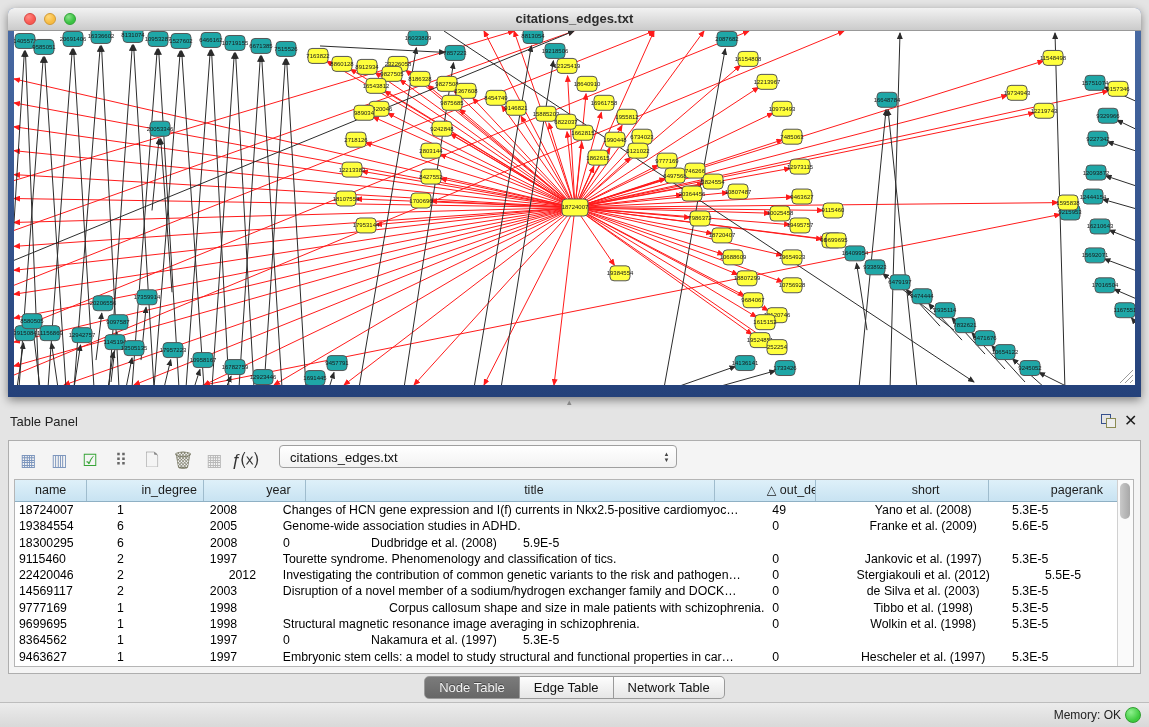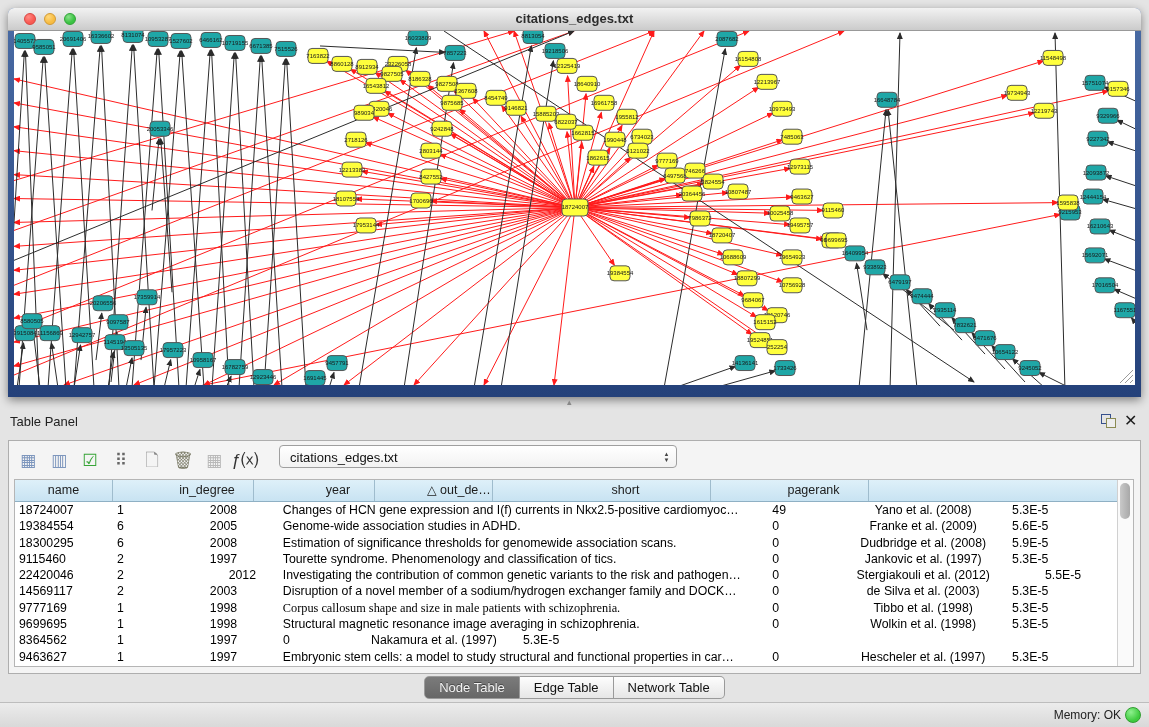--- a/index.html
+++ b/index.html
@@ -830,20 +830,21 @@
         <span>▲</span>
         <span>▼</span>
       </span>
   </div>
   <div id="table-wrap">
     <div id="grid">
       <div id="hdr">
           <div class="hcell" style="width: 98px;">name</div>
           <div class="hcell" style="width: 93px;">in_degree</div>
           <div class="hcell" style="width: 73px;">year</div>
+          <div class="hcell" style="width: 490px;">title</div>
           <div class="hcell sorted" style="width: 70px;">△ out_de…</div>
           <div class="hcell" style="width: 170px;">short</div>
           <div class="hcell" style="width: 110px;">pagerank</div>
         </div>
       <div id="rows">
           <div class="row">
             <div class="cell" style="width: 98px; text-align: left;">18724007</div>
             <div class="cell" style="width: 93px; text-align: left;">1</div>
             <div class="cell" style="width: 73px; text-align: left;">2008</div>
             <div class="cell" style="width: 490px; text-align: left;">Changes of HCN gene expression and I(f) currents in Nkx2.5-positive cardiomyoc…</div>
@@ -857,21 +858,20 @@
             <div class="cell" style="width: 73px; text-align: left;">2005</div>
             <div class="cell" style="width: 490px; text-align: left;">Genome-wide association studies in ADHD.</div>
             <div class="cell" style="width: 70px; text-align: left;">0</div>
             <div class="cell" style="width: 170px; text-align: center;">Franke et al. (2009)</div>
             <div class="cell" style="width: 110px; text-align: left;">5.6E-5</div>
           </div>
           <div class="row">
             <div class="cell" style="width: 98px; text-align: left;">18300295</div>
             <div class="cell" style="width: 93px; text-align: left;">6</div>
             <div class="cell" style="width: 73px; text-align: left;">2008</div>
-            <div class="cell" style="width: 490px; text-align: left;">Estimation of significance thresholds for genomewide association scans.</div>
             <div class="cell" style="width: 70px; text-align: left;">0</div>
             <div class="cell" style="width: 170px; text-align: center;">Dudbridge et al. (2008)</div>
             <div class="cell" style="width: 110px; text-align: left;">5.9E-5</div>
           </div>
           <div class="row">
             <div class="cell" style="width: 98px; text-align: left;">9115460</div>
             <div class="cell" style="width: 93px; text-align: left;">2</div>
             <div class="cell" style="width: 73px; text-align: left;">1997</div>
             <div class="cell" style="width: 490px; text-align: left;">Tourette syndrome. Phenomenology and classification of tics.</div>
             <div class="cell" style="width: 70px; text-align: left;">0</div>
@@ -893,21 +893,21 @@
             <div class="cell" style="width: 73px; text-align: left;">2003</div>
             <div class="cell" style="width: 490px; text-align: left;">Disruption of a novel member of a sodium/hydrogen exchanger family and DOCK…</div>
             <div class="cell" style="width: 70px; text-align: left;">0</div>
             <div class="cell" style="width: 170px; text-align: center;">de Silva et al. (2003)</div>
             <div class="cell" style="width: 110px; text-align: left;">5.3E-5</div>
           </div>
           <div class="row">
             <div class="cell" style="width: 98px; text-align: left;">9777169</div>
             <div class="cell" style="width: 93px; text-align: left;">1</div>
             <div class="cell" style="width: 73px; text-align: left;">1998</div>
-            <div class="cell" style="width: 490px; text-align: left; font-family: Liberation Serif, serif;">Corpus callosum shape and size in male patients with schizophrenia.</div>
+            <div class="cell" style="width: 490px; text-align: right;">Corpus callosum shape and size in male patients with schizophrenia.</div>
             <div class="cell" style="width: 70px; text-align: left;">0</div>
             <div class="cell" style="width: 170px; text-align: center;">Tibbo et al. (1998)</div>
             <div class="cell" style="width: 110px; text-align: left;">5.3E-5</div>
           </div>
           <div class="row">
             <div class="cell" style="width: 98px; text-align: left;">9699695</div>
             <div class="cell" style="width: 93px; text-align: left;">1</div>
             <div class="cell" style="width: 73px; text-align: left;">1998</div>
             <div class="cell" style="width: 490px; text-align: left;">Structural magnetic resonance image averaging in schizophrenia.</div>
             <div class="cell" style="width: 70px; text-align: left;">0</div>

